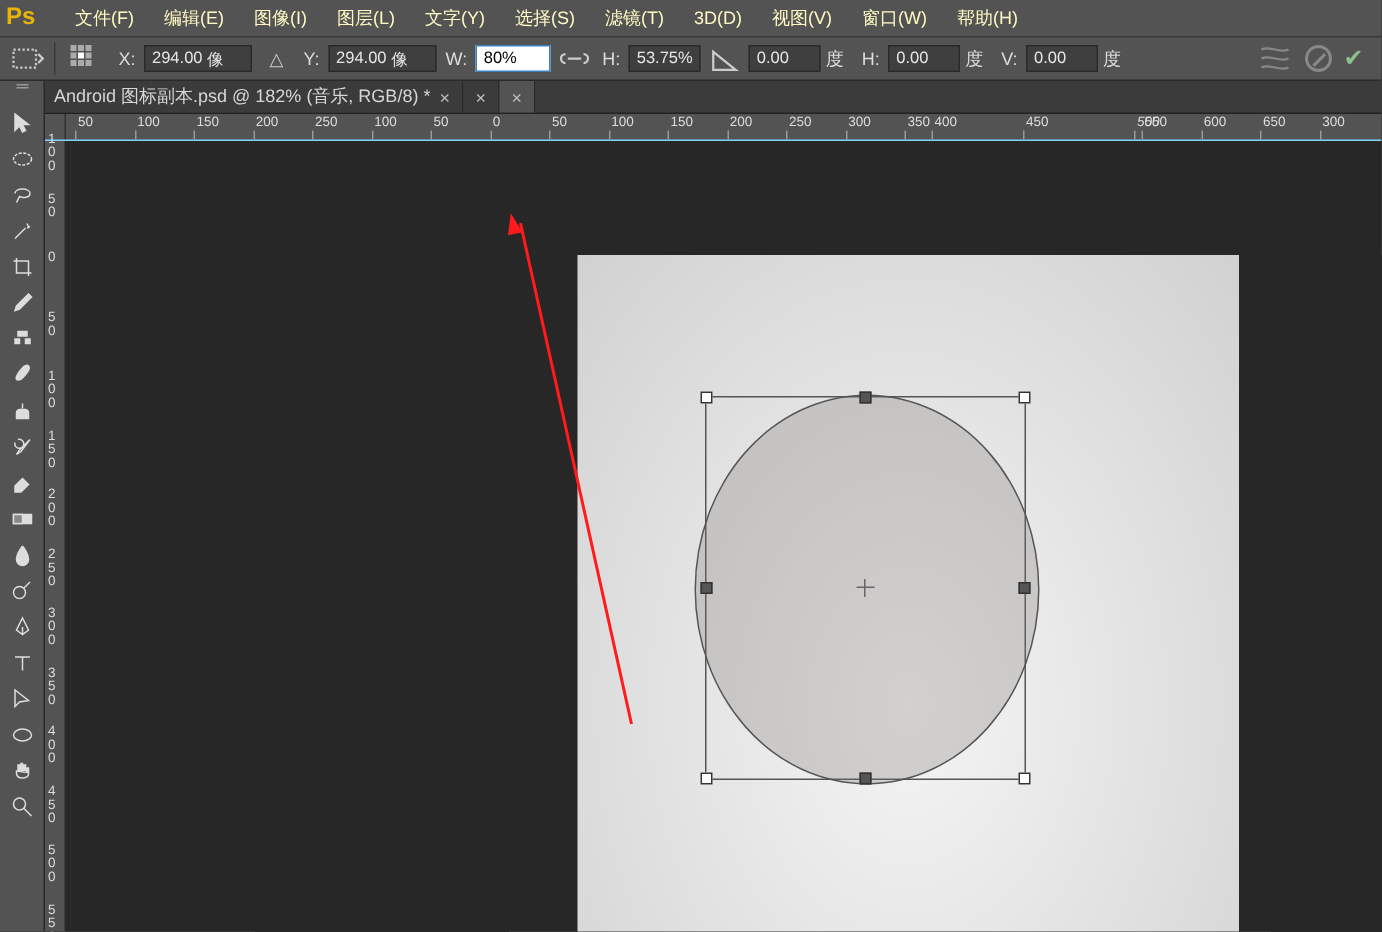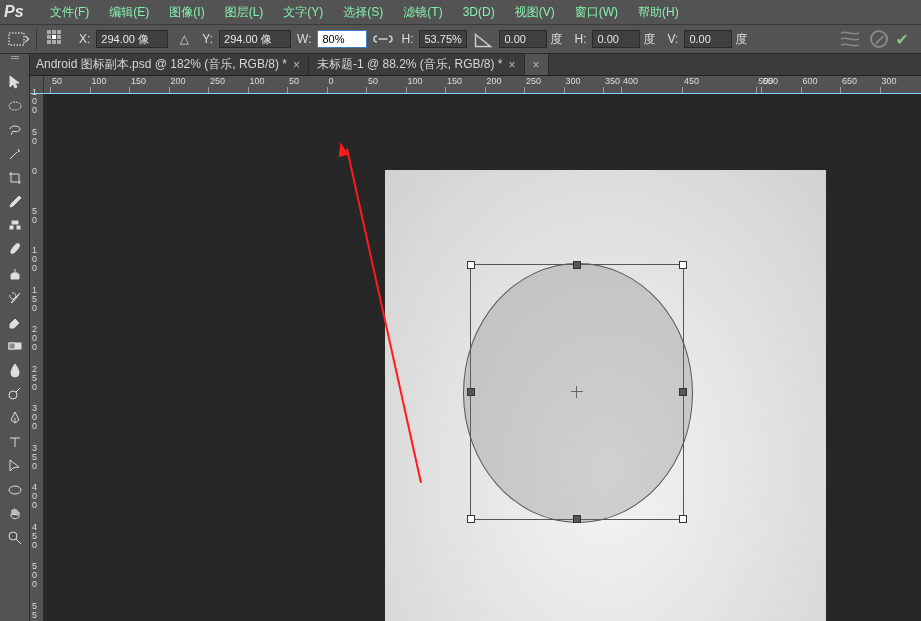--- a/index.html
+++ b/index.html
@@ -14,30 +14,29 @@
 }
 .menubar {
   height: 24px;
   background: #535353;
   display: flex;
   align-items: center;
   padding: 0 4px;
 }
 .ps-logo {
   width: 28px; height: 20px;
-  color: #e5e5e5;
+  color: #eab308;
   font-weight: bold;
   font-size: 16px;
-  font-style: italic;
   margin-right: 8px;
   display: flex; align-items: center;
 }
 .menu-item {
   padding: 3px 10px;
-  color: #86efac;
+  color: #fef9c3;
   cursor: pointer;
 }
 .options-bar {
   height: 30px;
   background: #535353;
   border-top: 1px solid #3a3a3a;
   border-bottom: 1px solid #2a2a2a;
   display: flex;
   align-items: center;
   padding: 0 6px;
@@ -289,21 +288,20 @@
     <div class="check-icon">✔</div>
   </div>
 </div>
 
 <div class="tabs-row">
   <div class="doc-tab">
     <span>Android 图标副本.psd @ 182% (音乐, RGB/8) *</span>
     <span class="tab-close">×</span>
   </div>
   <div class="doc-tab">
-    <span>未标题-1 @ 88.2% (音乐, RGB/8) *</span>
     <span class="tab-close">×</span>
   </div>
   <div class="doc-tab active">
     <span class="tab-close">×</span>
   </div>
 </div>
 
 <div class="toolbar">
   <div class="indicator">
       <span></span>

